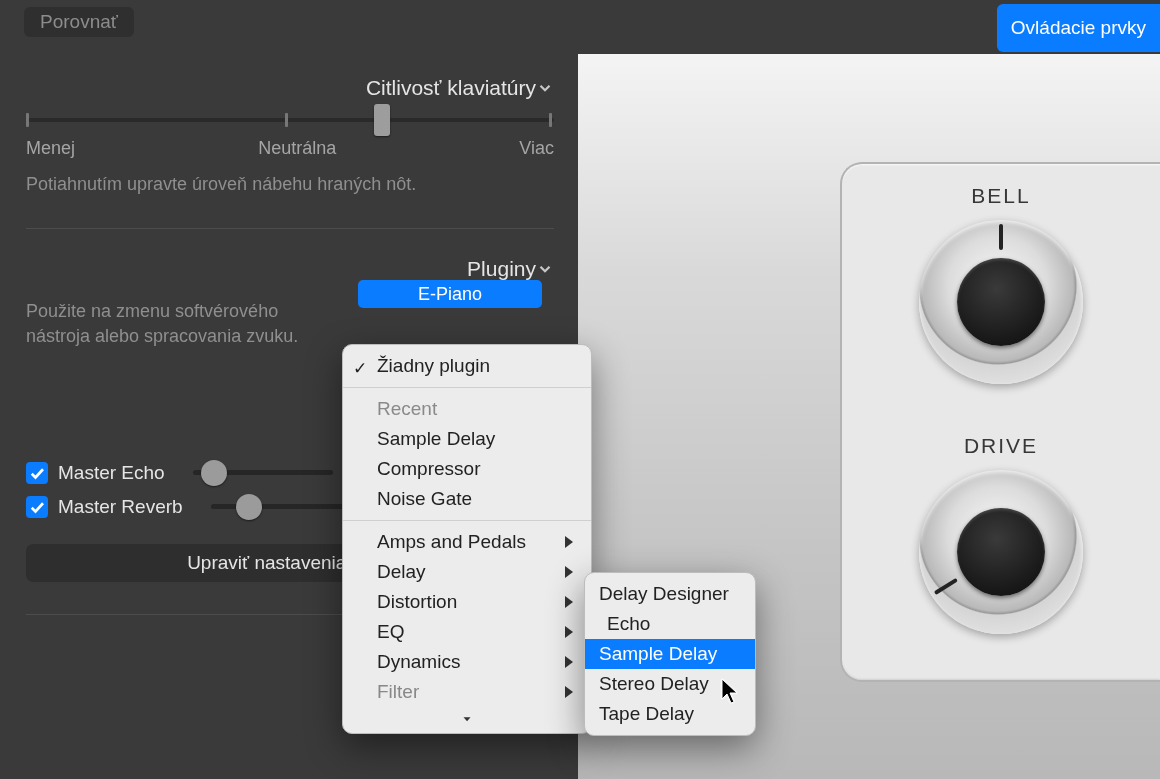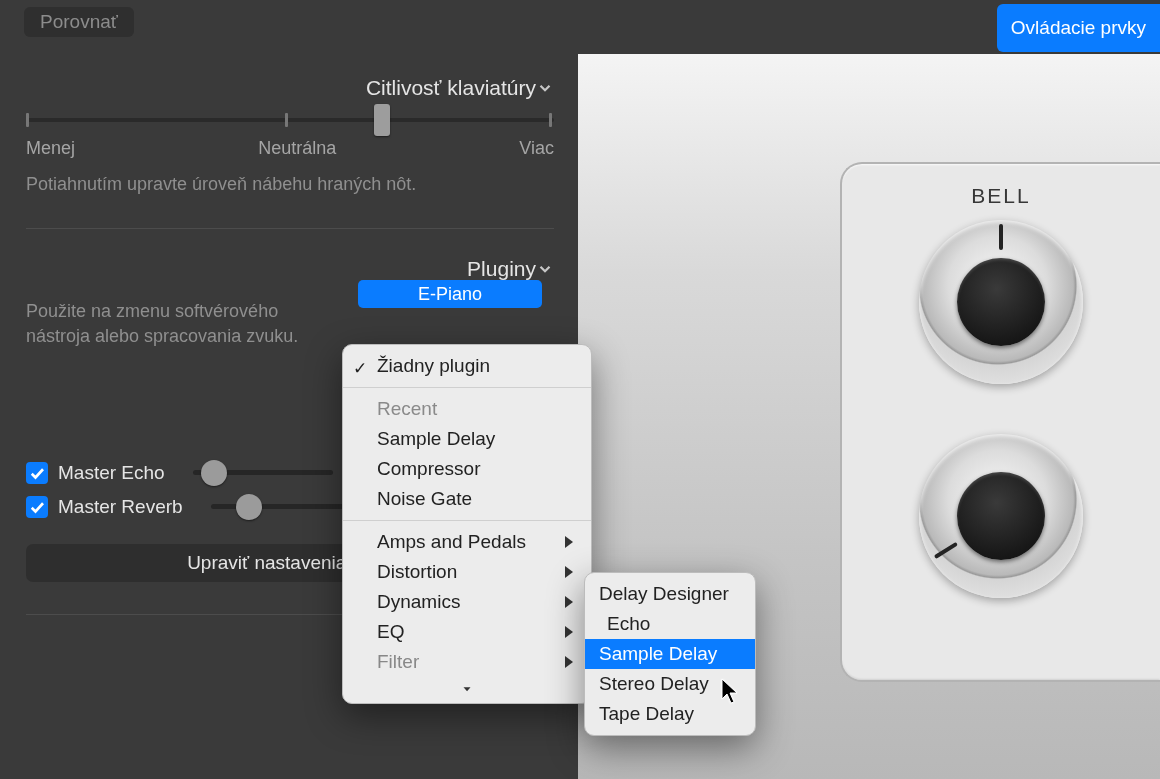--- a/index.html
+++ b/index.html
@@ -160,20 +160,21 @@
 
 <div class="instrument-area">
   <div class="inst-panel">
     <div class="knob-block first">
       <div class="knob-label">BELL</div>
       <div class="knob">
           <div class="knob-pointer p1"></div>
         </div>
     </div>
     <div class="knob-block second">
+      <div class="knob-label">DRIVE</div>
       <div class="knob">
           <div class="knob-pointer p2"></div>
         </div>
     </div>
   </div>
 </div>
 
 <div class="menu primary">
   <div class="menu-item">
     <span class="check">✓</span>
@@ -188,27 +189,30 @@
       <span>Compressor</span>
     </div>
   <div class="menu-item">
       <span>Noise Gate</span>
     </div>
   <div class="menu-sep"></div>
   <div class="menu-item has-sub">
       <span>Amps and Pedals</span>
     </div>
   <div class="menu-item has-sub">
+      <span>Delay</span>
+    </div>
+  <div class="menu-item has-sub">
       <span>Distortion</span>
     </div>
   <div class="menu-item has-sub">
+      <span>EQ</span>
+    </div>
+  <div class="menu-item has-sub">
       <span>Dynamics</span>
-    </div>
-  <div class="menu-item has-sub">
-      <span>EQ</span>
     </div>
   <div class="menu-item has-sub" style="color:#888">
       <span>Filter</span>
     </div>
   <div class="menu-more">
     <svg viewBox="0 0 24 24" fill="currentColor">
         <polygon points="6,9 18,9 12,16"></polygon>
       </svg>
   </div>
 </div>

